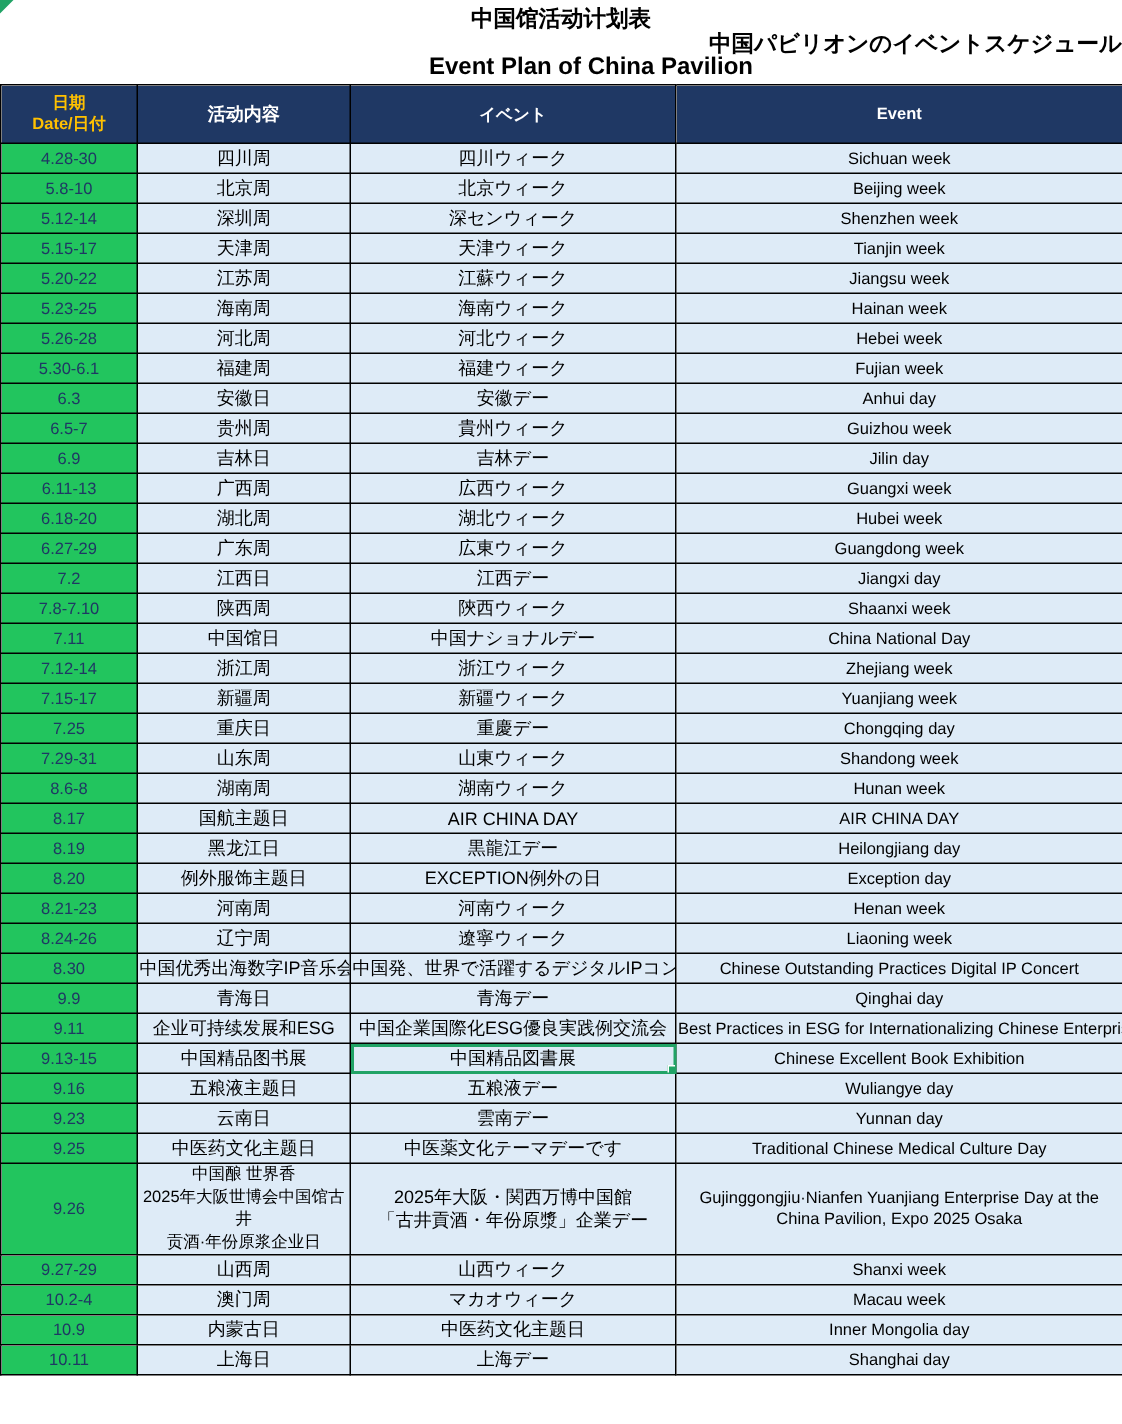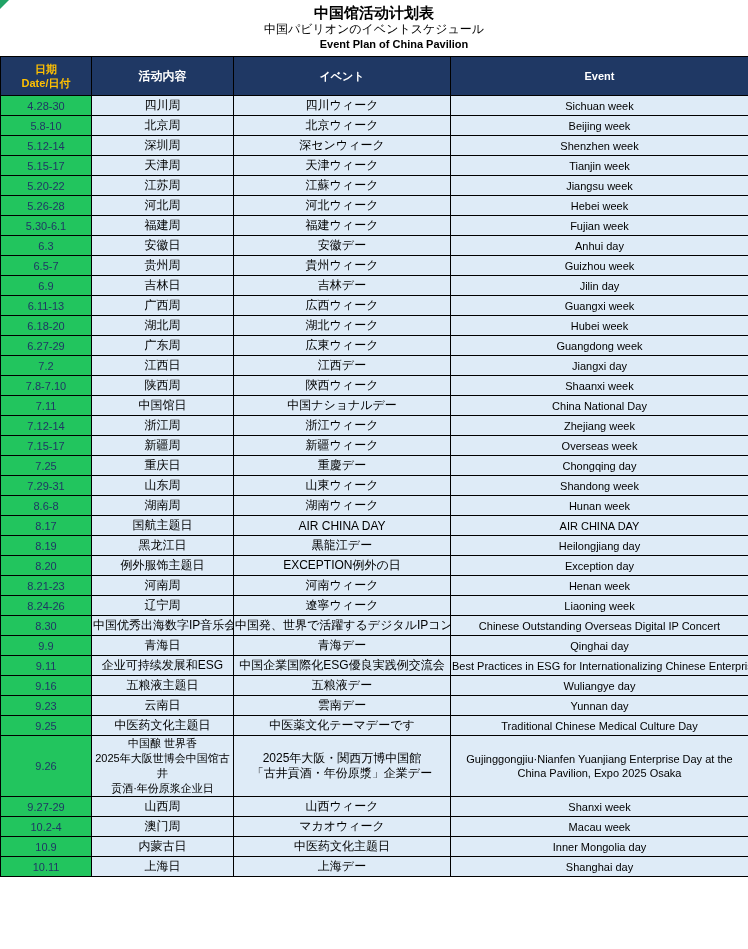--- a/index.html
+++ b/index.html
@@ -6,22 +6,22 @@
   body{width:748px;height:949px;overflow:hidden;font-family:"Liberation Sans","DejaVu Sans",sans-serif;}
   .page{position:relative;width:748px;height:949px;background:#fff;}
 
   
   .corner-mark{position:absolute;top:0;left:0;width:0;height:0;
     border-top:9px solid #21a366;border-right:9px solid transparent;}
 
   
   .title-block{height:56px;text-align:center;padding-top:3px;box-sizing:border-box;}
   .title-cn{font-size:15px;font-weight:700;color:#000;line-height:19px;}
-  .title-jp{font-size:12px;font-weight:400;color:#000;line-height:15px;}
-  .title-en{font-size:11px;font-weight:700;color:#000;line-height:15px;padding-left:40px;}
+  .title-jp{font-size:15px;font-weight:700;color:#000;line-height:15px;text-align:right;}
+  .title-en{font-size:16px;font-weight:700;color:#000;line-height:15px;padding-left:40px;}
 
   
   table{border-collapse:collapse;table-layout:fixed;width:748px;}
   col.c1{width:91px;} col.c2{width:142px;} col.c3{width:217px;} col.c4{width:298px;}
   th,td{border:1px solid #000;padding:0 1px;text-align:center;vertical-align:middle;
         overflow:hidden;box-sizing:border-box;}
   thead th{background:#1f3864;height:39px;font-weight:700;}
   th.h-date{color:#ffc000;font-size:11px;line-height:14px;white-space:pre-line;margin-left:48px;}
   th.h-cn{color:#fff;font-size:12px;}
   th.h-jp{color:#fff;font-size:11px;}
@@ -92,20 +92,26 @@
           <td class="c-jp">天津ウィーク</td>
           <td class="c-en">Tianjin week</td>
         </tr>
         <tr>
           <td class="c-date">5.20-22</td>
           <td class="c-cn">江苏周</td>
           <td class="c-jp">江蘇ウィーク</td>
           <td class="c-en">Jiangsu week</td>
         </tr>
         <tr>
+          <td class="c-date">5.23-25</td>
+          <td class="c-cn">海南周</td>
+          <td class="c-jp">海南ウィーク</td>
+          <td class="c-en">Hainan week</td>
+        </tr>
+        <tr>
           <td class="c-date">5.26-28</td>
           <td class="c-cn">河北周</td>
           <td class="c-jp">河北ウィーク</td>
           <td class="c-en">Hebei week</td>
         </tr>
         <tr>
           <td class="c-date">5.30-6.1</td>
           <td class="c-cn">福建周</td>
           <td class="c-jp">福建ウィーク</td>
           <td class="c-en">Fujian week</td>
@@ -167,21 +173,21 @@
         <tr>
           <td class="c-date">7.12-14</td>
           <td class="c-cn">浙江周</td>
           <td class="c-jp">浙江ウィーク</td>
           <td class="c-en">Zhejiang week</td>
         </tr>
         <tr>
           <td class="c-date">7.15-17</td>
           <td class="c-cn">新疆周</td>
           <td class="c-jp">新疆ウィーク</td>
-          <td class="c-en">Overseas week</td>
+          <td class="c-en">Yuanjiang week</td>
         </tr>
         <tr>
           <td class="c-date">7.25</td>
           <td class="c-cn">重庆日</td>
           <td class="c-jp">重慶デー</td>
           <td class="c-en">Chongqing day</td>
         </tr>
         <tr>
           <td class="c-date">7.29-31</td>
           <td class="c-cn">山东周</td>
@@ -221,33 +227,39 @@
         <tr>
           <td class="c-date">8.24-26</td>
           <td class="c-cn">辽宁周</td>
           <td class="c-jp">遼寧ウィーク</td>
           <td class="c-en">Liaoning week</td>
         </tr>
         <tr>
           <td class="c-date">8.30</td>
           <td class="c-cn">中国优秀出海数字IP音乐会</td>
           <td class="c-jp">中国発、世界で活躍するデジタルIPコンサート</td>
-          <td class="c-en">Chinese Outstanding Overseas Digital IP Concert</td>
+          <td class="c-en">Chinese Outstanding Practices Digital IP Concert</td>
         </tr>
         <tr>
           <td class="c-date">9.9</td>
           <td class="c-cn">青海日</td>
           <td class="c-jp">青海デー</td>
           <td class="c-en">Qinghai day</td>
         </tr>
         <tr>
           <td class="c-date">9.11</td>
           <td class="c-cn">企业可持续发展和ESG</td>
           <td class="c-jp">中国企業国際化ESG優良実践例交流会</td>
           <td class="c-en">Best Practices in ESG for Internationalizing Chinese Enterprises</td>
+        </tr>
+        <tr>
+          <td class="c-date">9.13-15</td>
+          <td class="c-cn">中国精品图书展</td>
+          <td class="c-jp selected">中国精品図書展</td>
+          <td class="c-en">Chinese Excellent Book Exhibition</td>
         </tr>
         <tr>
           <td class="c-date">9.16</td>
           <td class="c-cn">五粮液主题日</td>
           <td class="c-jp">五粮液デー</td>
           <td class="c-en">Wuliangye day</td>
         </tr>
         <tr>
           <td class="c-date">9.23</td>
           <td class="c-cn">云南日</td>

